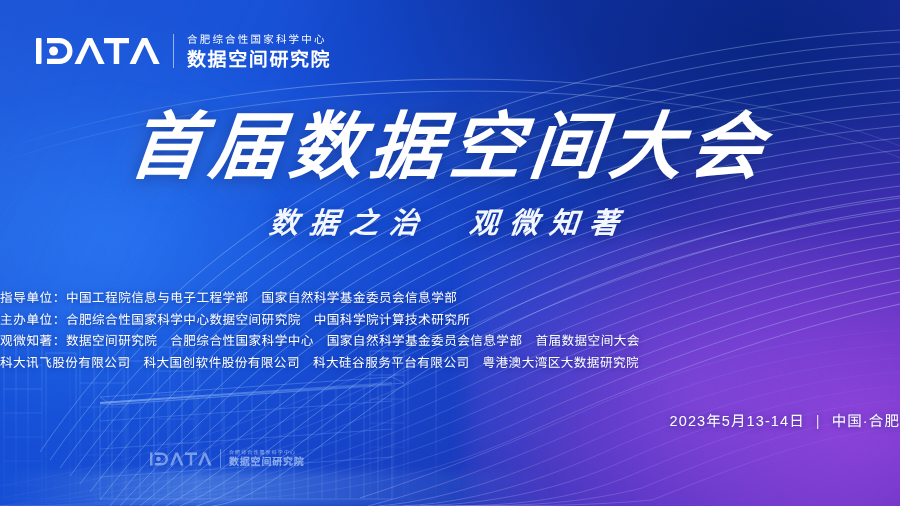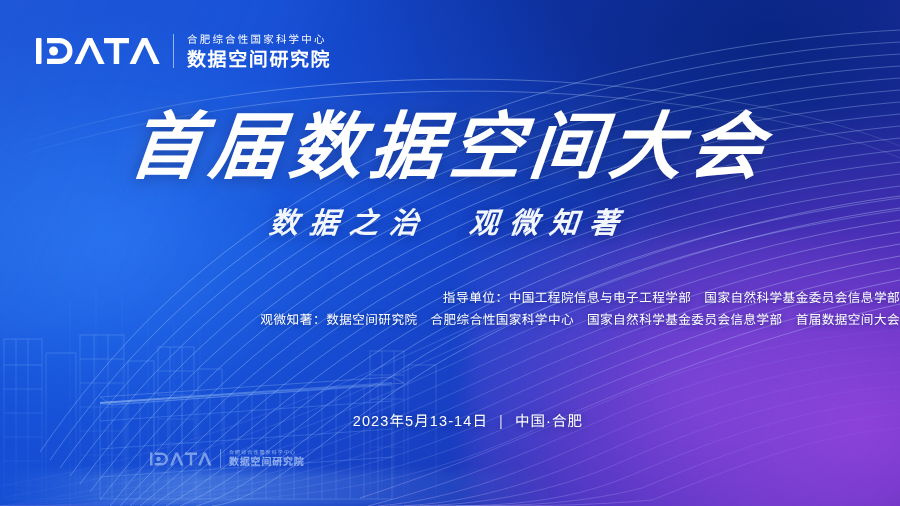--- a/index.html
+++ b/index.html
@@ -82,33 +82,33 @@
     font-size:29px;font-weight:700;color:#f2f7ff;
     letter-spacing:11px;font-style:italic;
     transform:skewX(-6deg);
     text-shadow:0 2px 12px rgba(8,30,110,.5);
     white-space:nowrap;
   }
 
   
   .orgs{
     position:absolute;left:0;right:0;top:288px;z-index:7;
-    text-align:right;
+    text-align:left;
   }
   .org-line{
     font-size:12.6px;color:#ffffff;line-height:21.5px;
     letter-spacing:.45px;white-space:nowrap;font-weight:400;
     text-shadow:0 1px 5px rgba(6,26,100,.5);
   }
   .org-line .lbl{letter-spacing:.6px;}
   .gap{display:inline-block;width:13px;}
 
   
   .datebar{
-    position:absolute;left:0;right:0;top:409px;text-align:center;z-index:7;margin-left:36px;
+    position:absolute;left:0;right:0;top:409px;text-align:right;z-index:7;margin-left:36px;
   }
   .date-txt{
     display:inline-block;font-size:14.5px;color:#ffffff;letter-spacing:1.1px;
     font-weight:400;text-shadow:0 1px 6px rgba(6,26,100,.55);white-space:nowrap;
   }
   .date-sep{display:inline-block;margin:0 11px;color:rgba(255,255,255,.8);}
 
   
   .wm-logo{
     position:absolute;left:150px;bottom:38px;z-index:3;opacity:.62;
@@ -330,21 +330,27 @@
   <div class="title-wrap">
     <div class="title">首届数据空间大会</div>
     <div class="subtitle">数据之治　观微知著</div>
   </div>
 
   <div class="orgs">
     <div class="org-line">
       <span class="lbl">指导单位：</span><span>中国工程院信息与电子工程学部</span><span class="gap"></span><span>国家自然科学基金委员会信息学部</span>
     </div>
     <div class="org-line">
+      <span class="lbl">主办单位：</span><span>合肥综合性国家科学中心数据空间研究院</span><span class="gap"></span><span>中国科学院计算技术研究所</span>
+    </div>
+    <div class="org-line">
       <span class="lbl">观微知著：</span><span>数据空间研究院</span><span class="gap"></span><span>合肥综合性国家科学中心</span><span class="gap"></span><span>国家自然科学基金委员会信息学部</span><span class="gap"></span><span>首届数据空间大会</span>
+    </div>
+    <div class="org-line">
+      <span>科大讯飞股份有限公司</span><span class="gap"></span><span>科大国创软件股份有限公司</span><span class="gap"></span><span>科大硅谷服务平台有限公司</span><span class="gap"></span><span>粤港澳大湾区大数据研究院</span>
     </div>
   </div>
 
   <div class="datebar">
     <span class="date-txt">
       <span>2023年5月13-14日</span><span class="date-sep">|</span><span>中国·合肥</span>
     </span>
   </div>
 
   <div class="vignette"></div>

